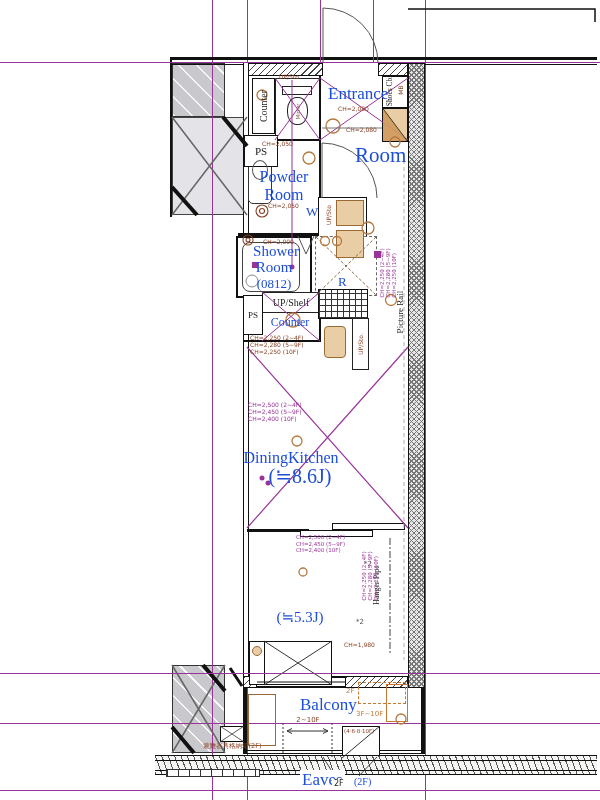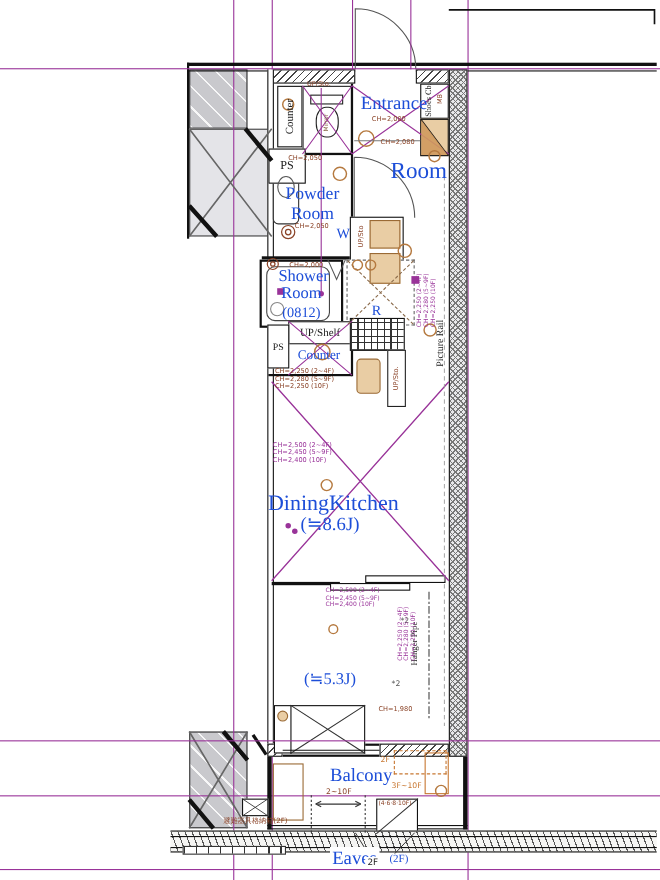--- a/index.html
+++ b/index.html
@@ -271,22 +271,22 @@
       <div>CH=2,280 (5~9F)</div>
       <div>CH=2,250 (10F)</div>
     </div>
   </div>
 
   <div class="abs ch chp" style="left:248px;top:401px;z-index:7">
     <div>CH=2,500 (2~4F)</div>
     <div>CH=2,450 (5~9F)</div>
     <div>CH=2,400 (10F)</div>
   </div>
-  <div class="abs room ctr" style="left:238px;top:448px;width:130px;height:20px;font-size:20px;z-index:7">DiningKitchen</div>
-  <div class="abs room ctr" style="left:235px;top:467px;width:130px;height:18px;font-size:17px;z-index:7">(≒8.6J)</div>
+  <div class="abs room ctr" style="left:226px;top:448px;width:130px;height:20px;font-size:16px;z-index:7">DiningKitchen</div>
+  <div class="abs room ctr" style="left:235px;top:467px;width:130px;height:18px;font-size:20px;z-index:7">(≒8.6J)</div>
 
   <div class="abs ch chp" style="left:296px;top:534px;font-size:5.5px;line-height:6.5px;z-index:7">
     <div>CH=2,500 (2~4F)</div>
     <div>CH=2,450 (5~9F)</div>
     <div>CH=2,400 (10F)</div>
   </div>
   <div class="abs note" style="left:364px;top:560px;z-index:7">*2</div>
   <div class="abs room ctr" style="left:250px;top:607px;width:100px;height:20px;font-size:15px;z-index:7">(≒5.3J)</div>
   <div class="abs note" style="left:356px;top:618px;z-index:7">*2</div>
   <div class="abs ch" style="left:344px;top:641px;z-index:7">CH=1,980</div>

